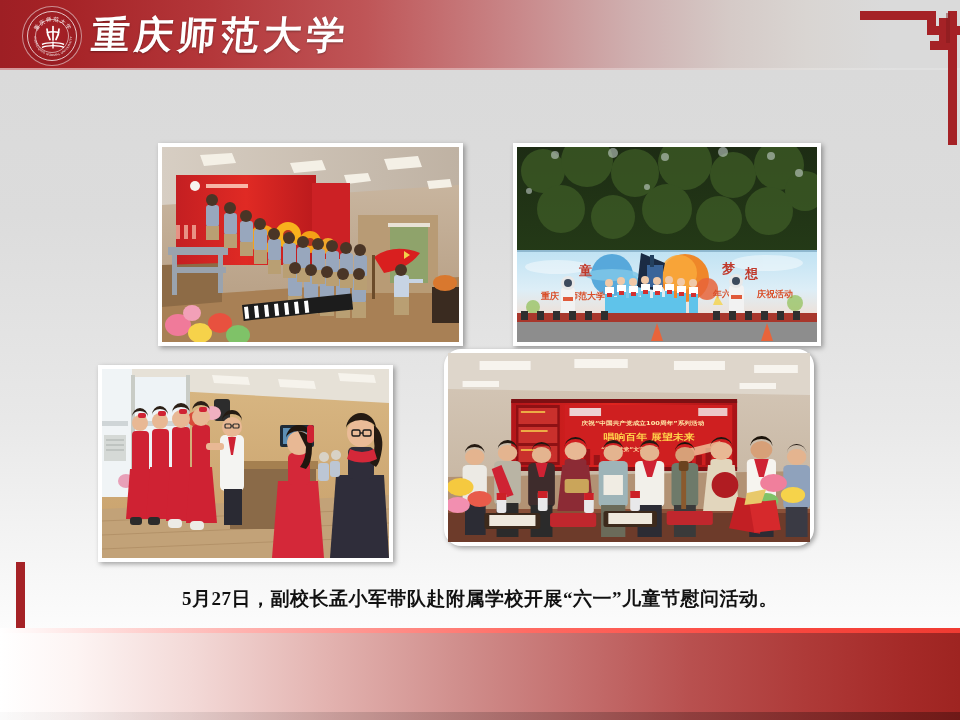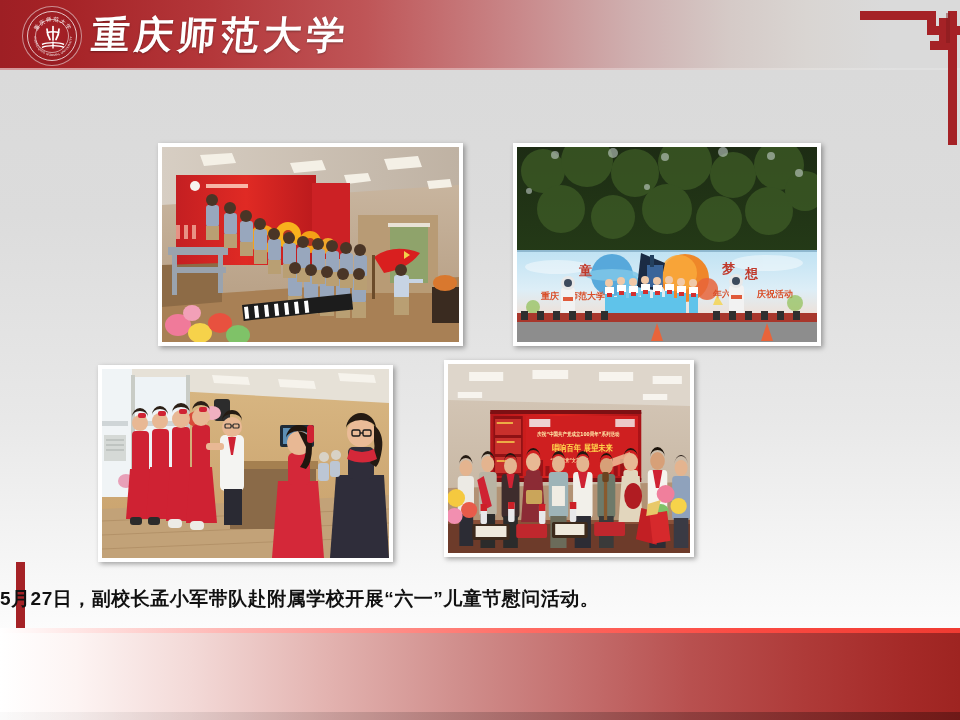--- a/index.html
+++ b/index.html
@@ -42,26 +42,26 @@
   .corner-bl{position:absolute;left:8px;bottom:8px;width:130px;height:150px;}
 
   
   .photo{position:absolute;background:#ffffff;padding:4px;
     box-shadow:2px 2px 5px rgba(0,0,0,.35);box-sizing:border-box;}
   .photo .inner{position:relative;width:100%;height:100%;overflow:hidden;background:#777;}
 
   #photo-1{left:158px;top:143px;width:305px;height:203px;}
   #photo-2{left:513px;top:143px;width:308px;height:203px;}
   #photo-3{left:98px;top:365px;width:295px;height:197px;}
-  #photo-4{left:444px;top:360px;width:250px;height:197px;}
+  #photo-4{left:444px;top:349px;width:370px;height:197px;border-radius:17px;}
 
   
-  .caption{position:absolute;left:0;top:586px;width:960px;
+  .caption{position:absolute;left:0;top:586px;width:960px;text-align:center;
     font-size:19px;font-weight:700;color:#111111;letter-spacing:.5px;
-    font-family:Liberation Sans, sans-serif;}
+    font-family:Liberation Serif, serif;}
 
   
   .bottom-band{position:absolute;left:0;bottom:0;width:960px;height:92px;
     background:linear-gradient(to right,#ffffff 0%,#fdf4f3 8%,#f3d9d7 20%,#e3b3b0 34%,#d08e8c 48%,#c46f6e 60%,#b8504f 72%,#ae3a38 84%,#a52a28 94%,#9e2421 100%);}
   .bottom-band .hl{position:absolute;left:0;top:0;width:100%;height:5px;
     background:linear-gradient(to right,rgba(255,255,255,.9) 0%,#ffb3b0 25%,#ff6b63 55%,#fb4a42 78%,#f03b32 100%);}
   .bottom-band .shade{position:absolute;left:0;bottom:0;width:100%;height:8px;
     background:linear-gradient(to right,rgba(0,0,0,.02),rgba(0,0,0,.30));}
 </style>
 </head>

